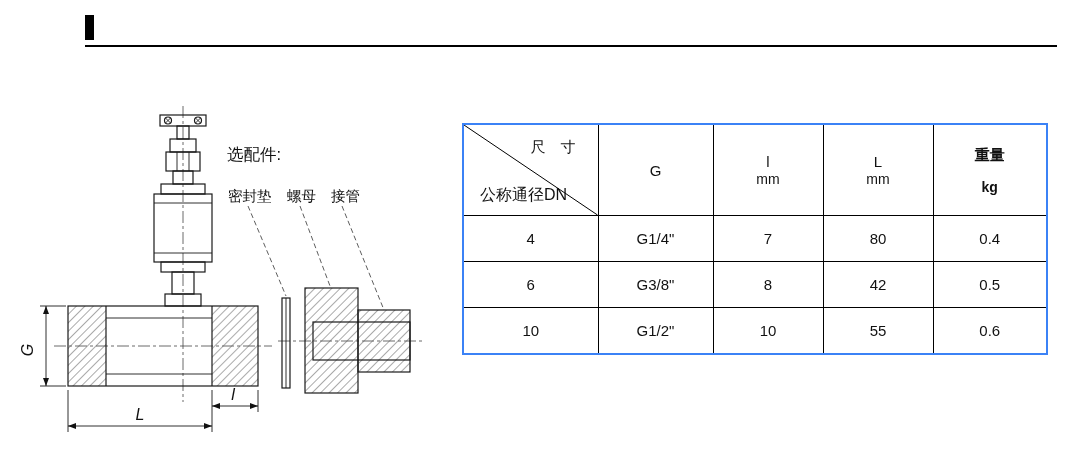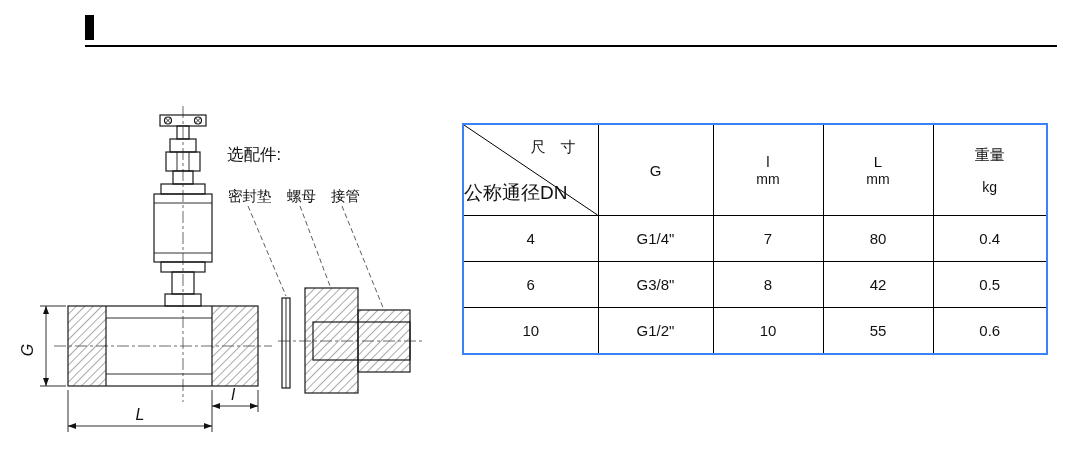--- a/index.html
+++ b/index.html
@@ -34,24 +34,24 @@
     border:1px solid #000; text-align:center; vertical-align:middle;
     font-size:15px; font-weight:400; padding:0;
   }
   .spec-table thead th { height:90px; }
   .spec-table tbody td { height:45px; }
 
   .corner-cell { position:relative; }
   .diag-svg { position:absolute; left:0; top:0; width:100%; height:100%; }
   .diag-svg line { stroke:#000; stroke-width:1; }
   .corner-top { position:absolute; top:13px; right:22px; font-size:15px; white-space:nowrap; }
-  .corner-bottom { position:absolute; bottom:9px; left:0; font-size:19px; white-space:nowrap; }
+  .corner-bottom { position:absolute; bottom:9px; left:16px; font-size:16px; white-space:nowrap; }
 
   .th-stack { display:flex; flex-direction:column; align-items:center; justify-content:center; gap:1px; }
-  .th-stack.gap { gap:14px; }
+  .th-stack.gap { gap:14px;font-weight:bold; }
   .th-stack .unit { font-size:14px; }
 </style>
 </head>
 <body>
 
 <div class="canvas">
 
   <div class="title-block">
     <div class="title-bar"></div>
   </div>

